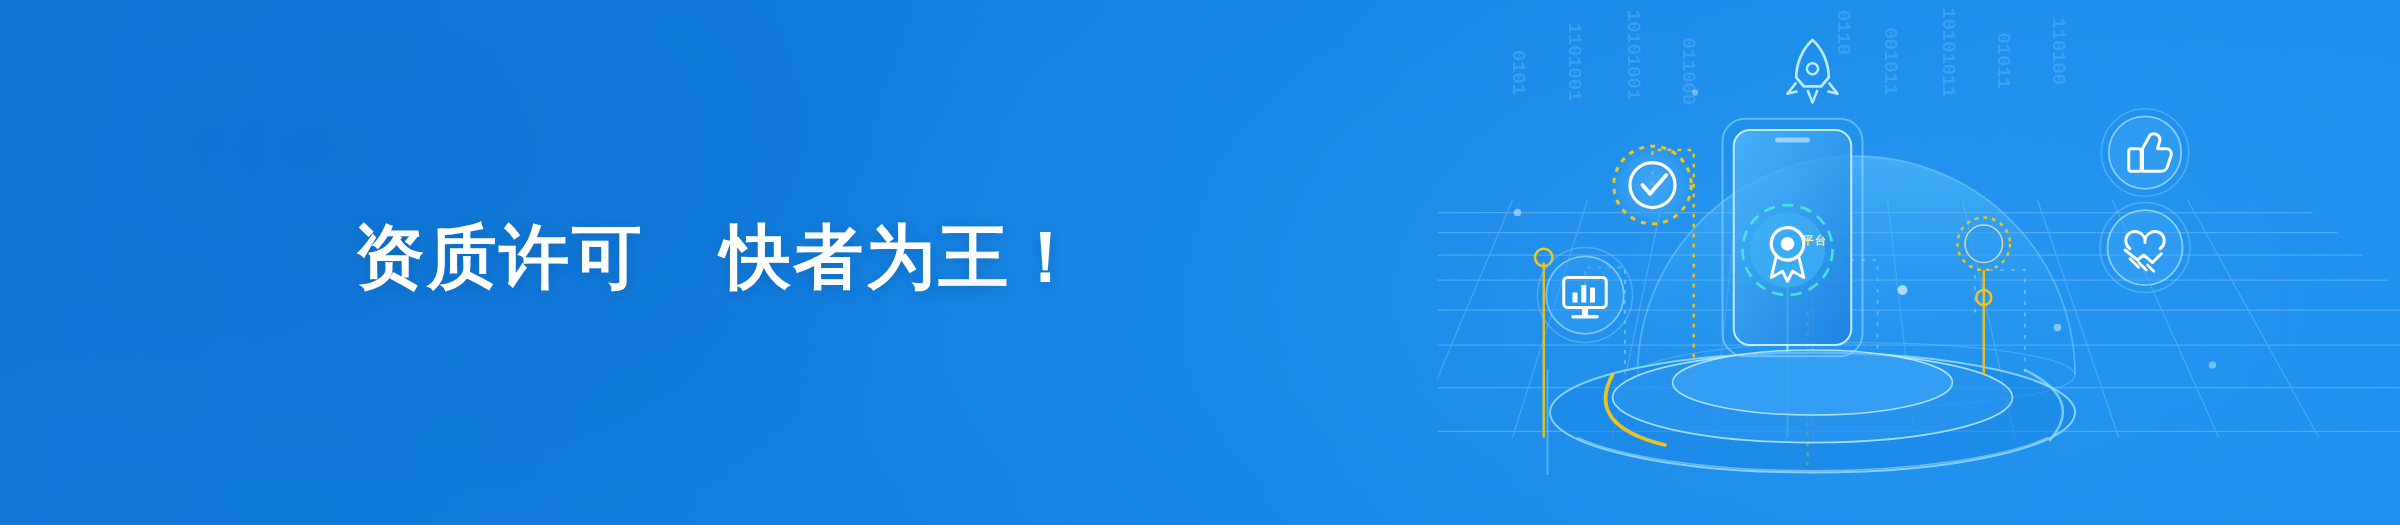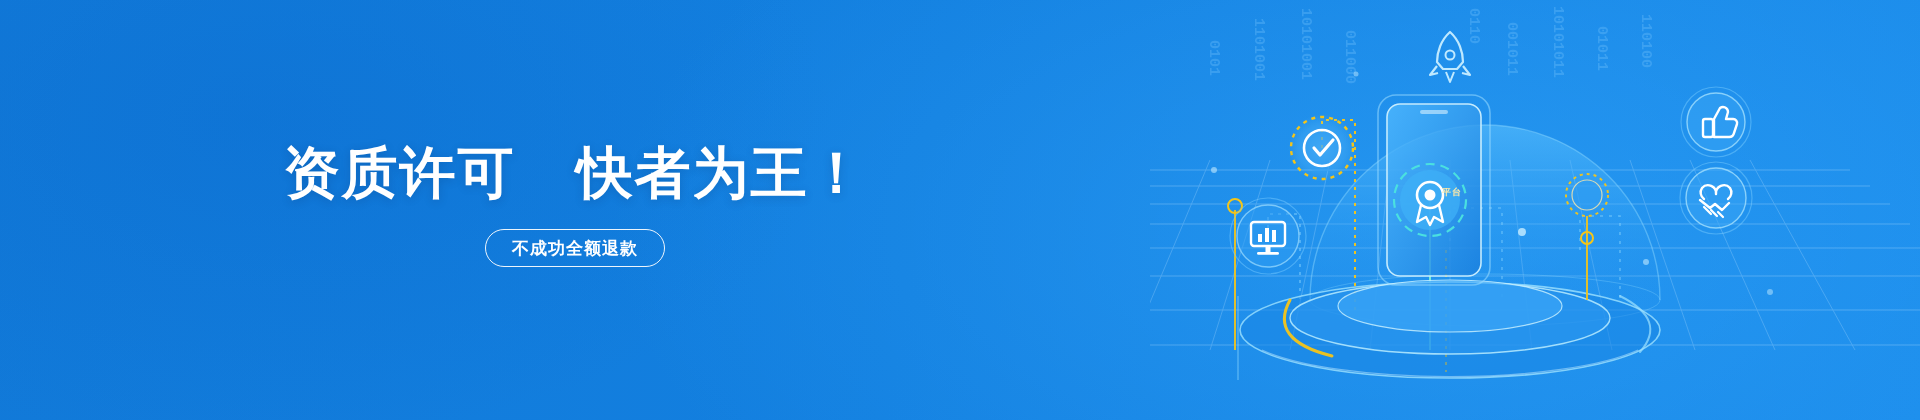--- a/index.html
+++ b/index.html
@@ -254,16 +254,15 @@
 
   <div class="copy">
 
     <div class="headline">
       <span>资质许可</span>
       <span class="gap"></span>
       <span>快者为王！</span>
     </div>
 
 
-    <button class="cta">不成功全额退款</button>
   </div>
 
 </div>
 
 </body></html>

